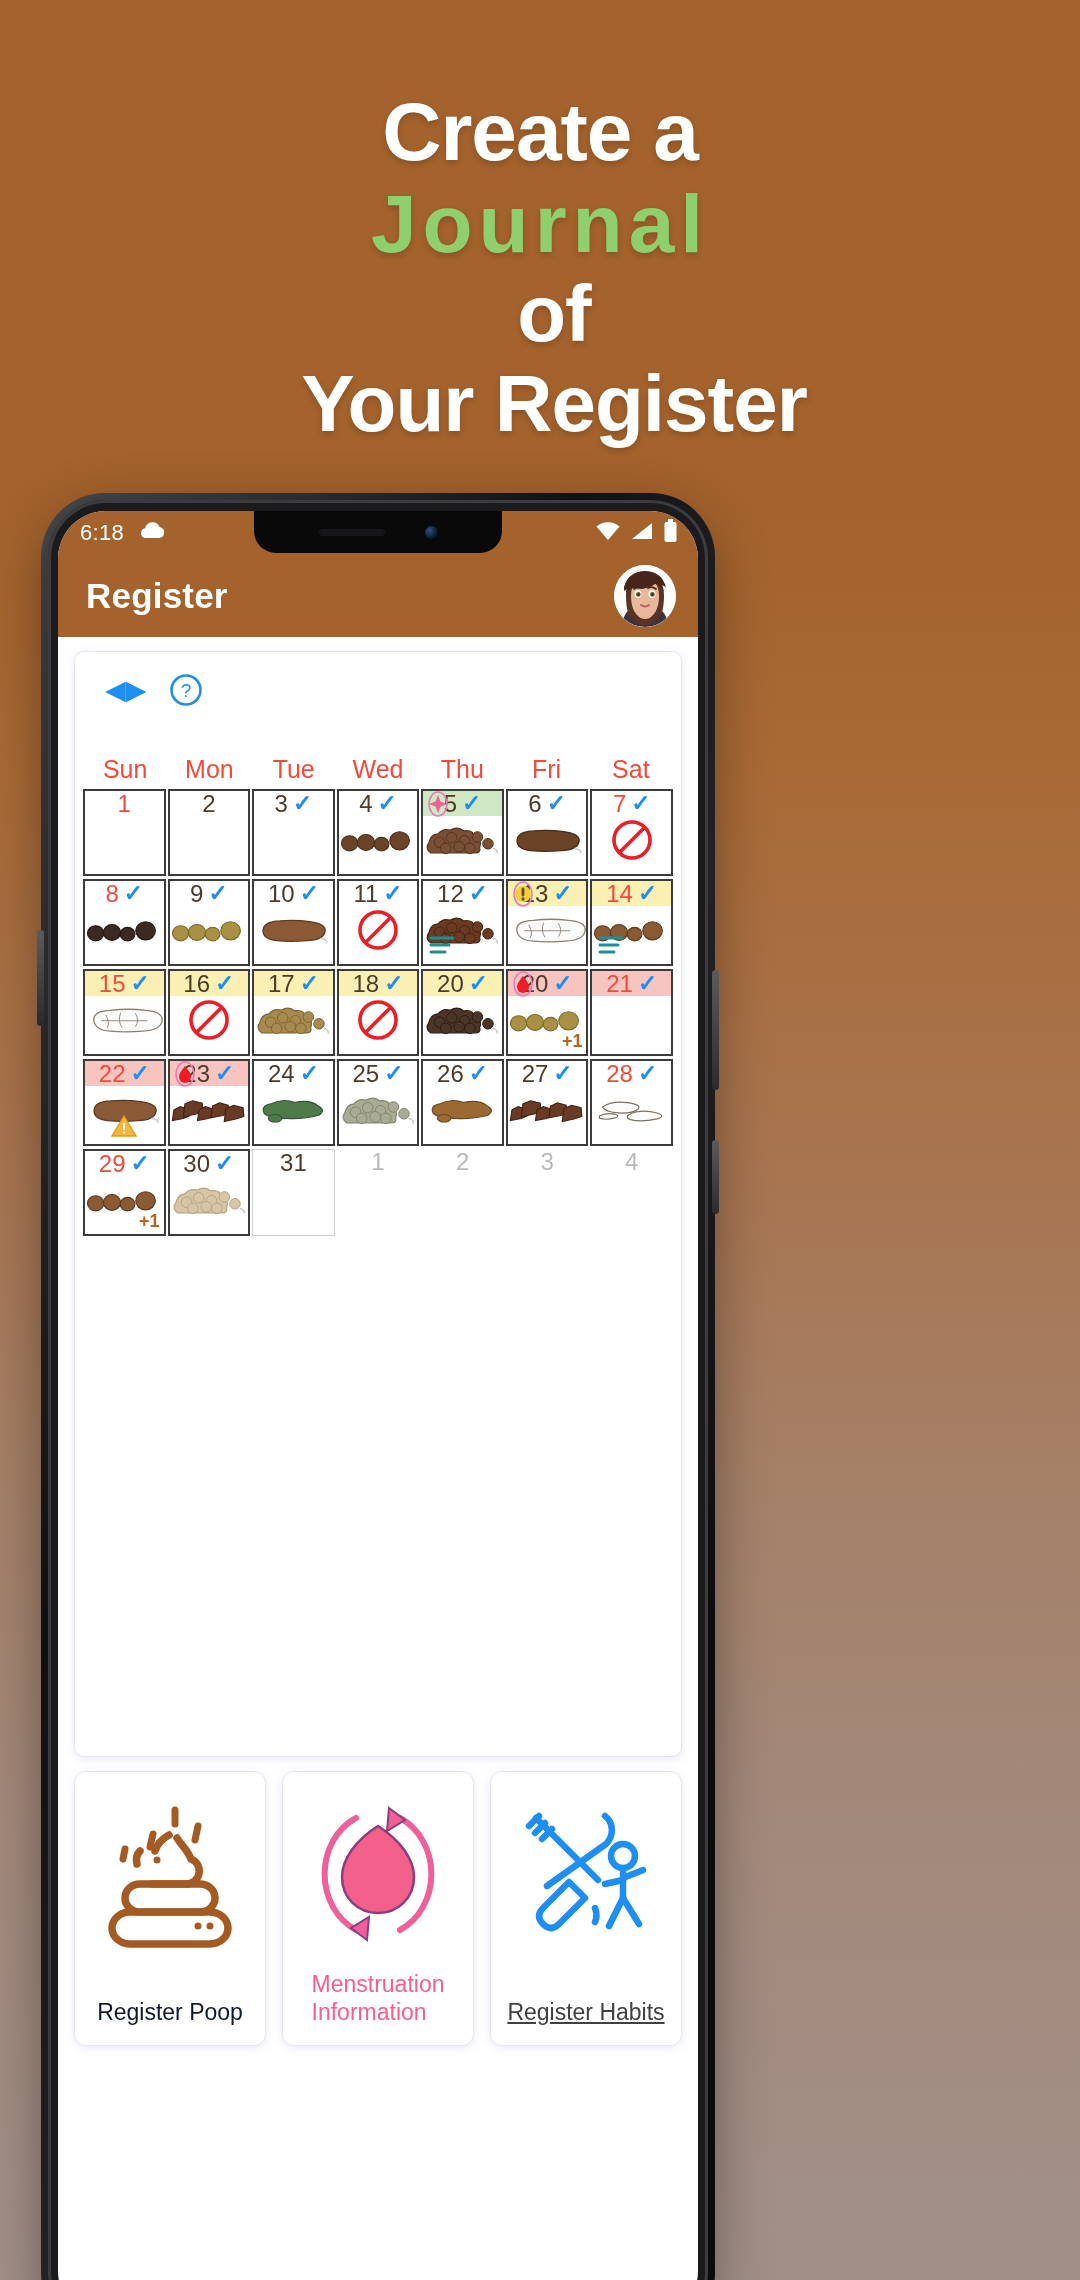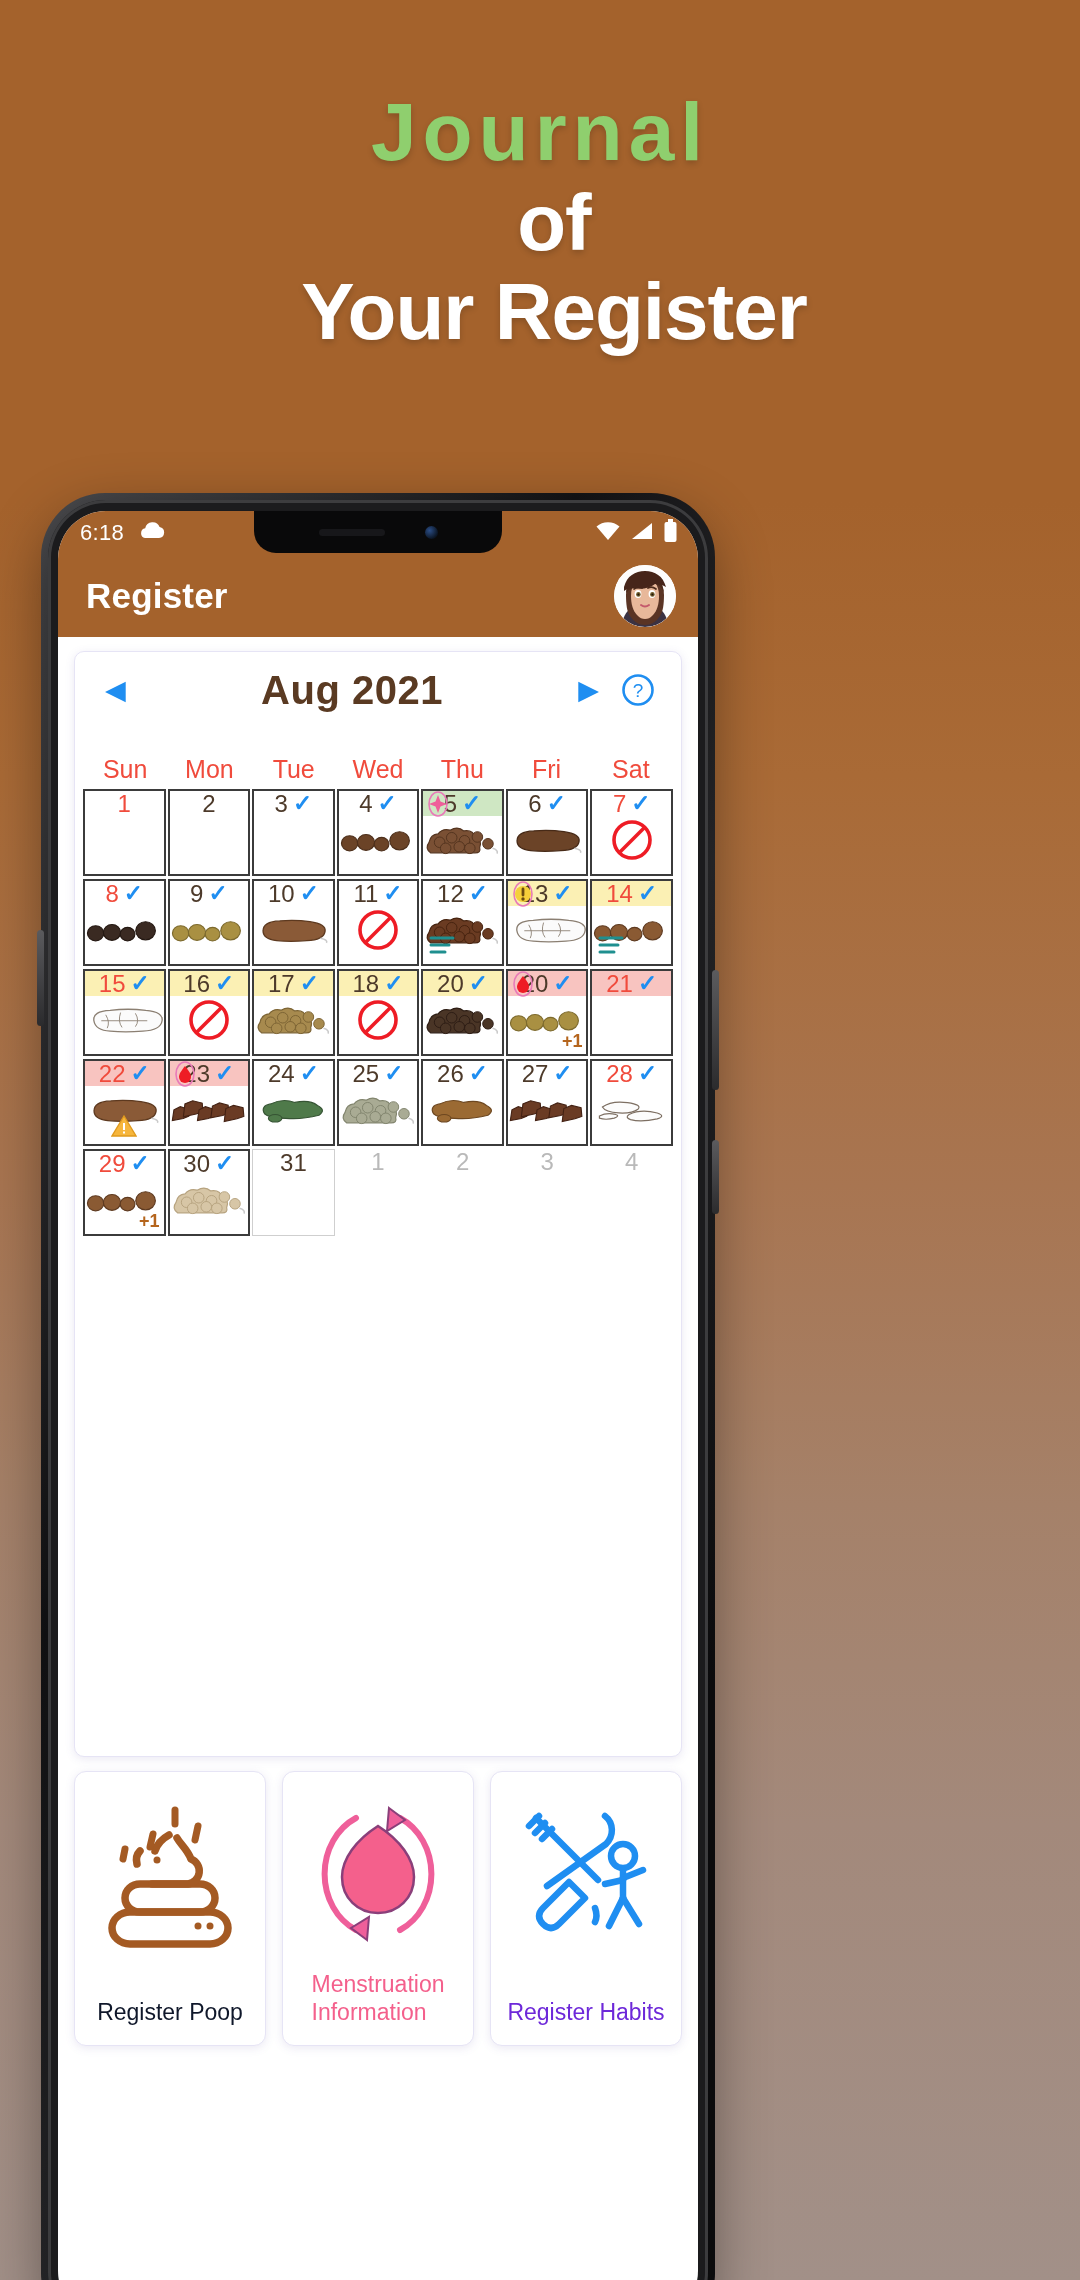--- a/index.html
+++ b/index.html
@@ -144,26 +144,27 @@
     flex:1; background:#fff; border:1px solid #e6e4f5; border-radius:12px;
     box-shadow:0 2px 10px rgba(90,80,160,.13);
     height:275px; display:flex; flex-direction:column;
     align-items:center; justify-content:space-between; padding:24px 8px 18px;
   }
   .act-card .lbl{
     font-size:23px; text-align:left; line-height:1.25; font-weight:500;
   }
   .act-card.poop .lbl{ color:#0f172a; }
   .act-card.mens .lbl{ color:#f4608c; }
-  .act-card.habit .lbl{ color:#6d28d9; }
+  .act-card.habit .lbl{ color:#404040;text-decoration:underline; }
 </style>
 </head>
 <body>
 
 <div id="promo">
+  <span class="ln">Create a</span>
   <span class="ln green">Journal</span>
   <span class="ln small">of</span>
   <span class="ln small">Your Register</span>
 </div>
 
 <div id="phone">
   <div class="side-btn-l"></div>
   <div class="side-btn v"></div>
   <div class="side-btn p"></div>
 
@@ -225,21 +226,20 @@
             <path d="M10 22c3-11 11-16 21-16s18 5 21 16c-3-2-7-3-11-3-5 4-14 6-21 4-4 0-8 1-10 3z" fill="#46251a"></path>
           </g>
         </svg>
       </div>
     </div>
 
     <div id="cal-card">
 
       <div id="cal-head">
         <span class="nav-arrow">◀</span>
-        <span id="cal-title">Aug 2021</span>
         <span class="nav-arrow">▶</span>
         <span id="help-icon">
           <svg viewBox="0 0 34 34" width="34" height="34">
             <circle cx="17" cy="17" r="14.5" fill="none" stroke="#1f8ef1" stroke-width="2.6"></circle>
             <text x="17" y="24" font-size="19" font-family="Liberation Sans, sans-serif" fill="#1f8ef1" text-anchor="middle">?</text>
           </svg>
         </span>
       </div>
 
       <div id="dow">

